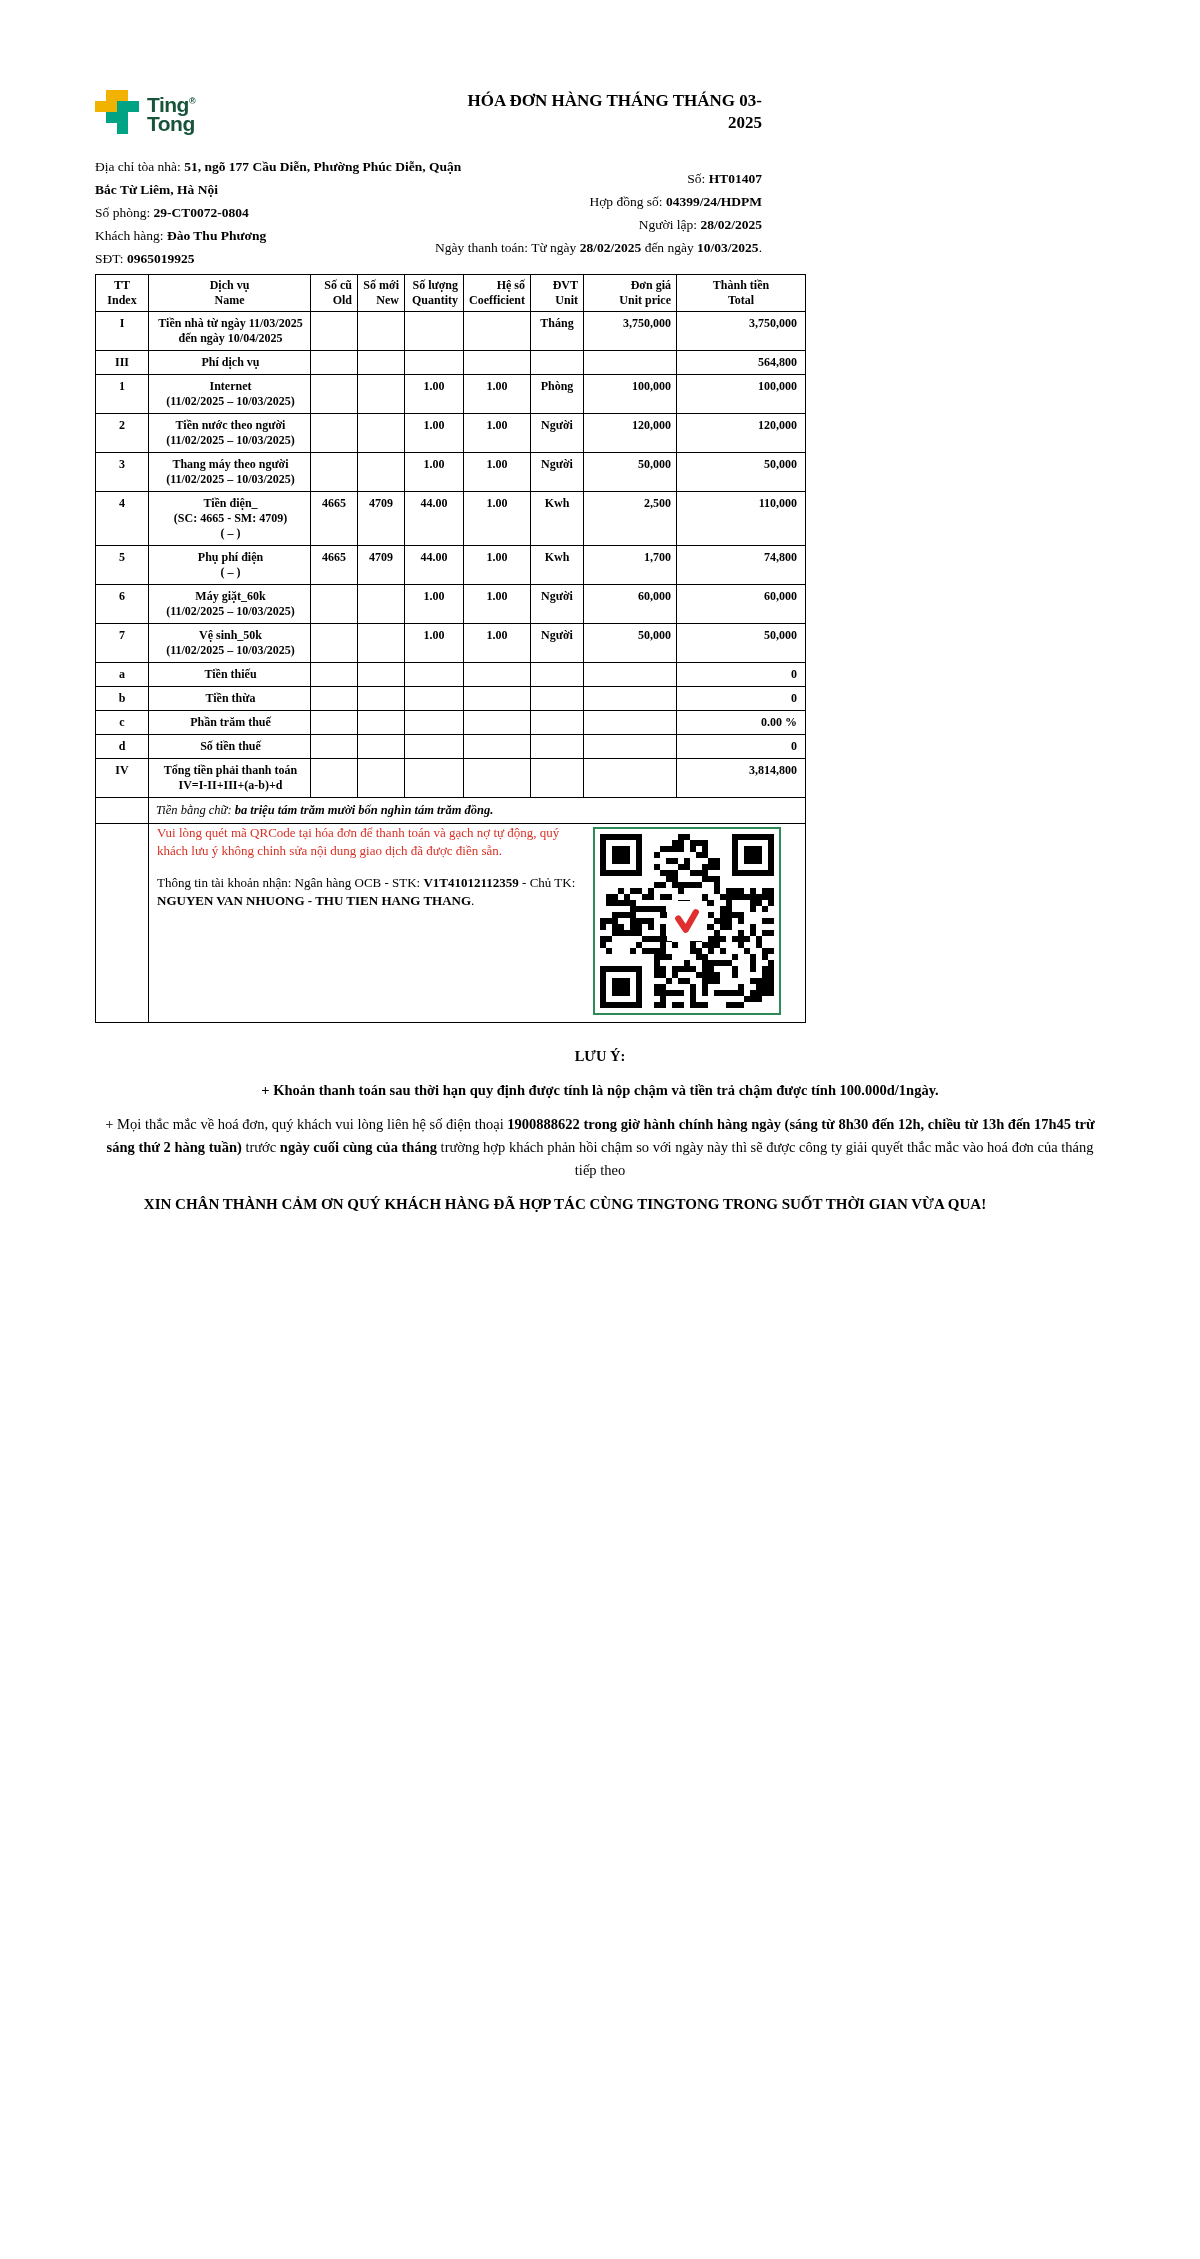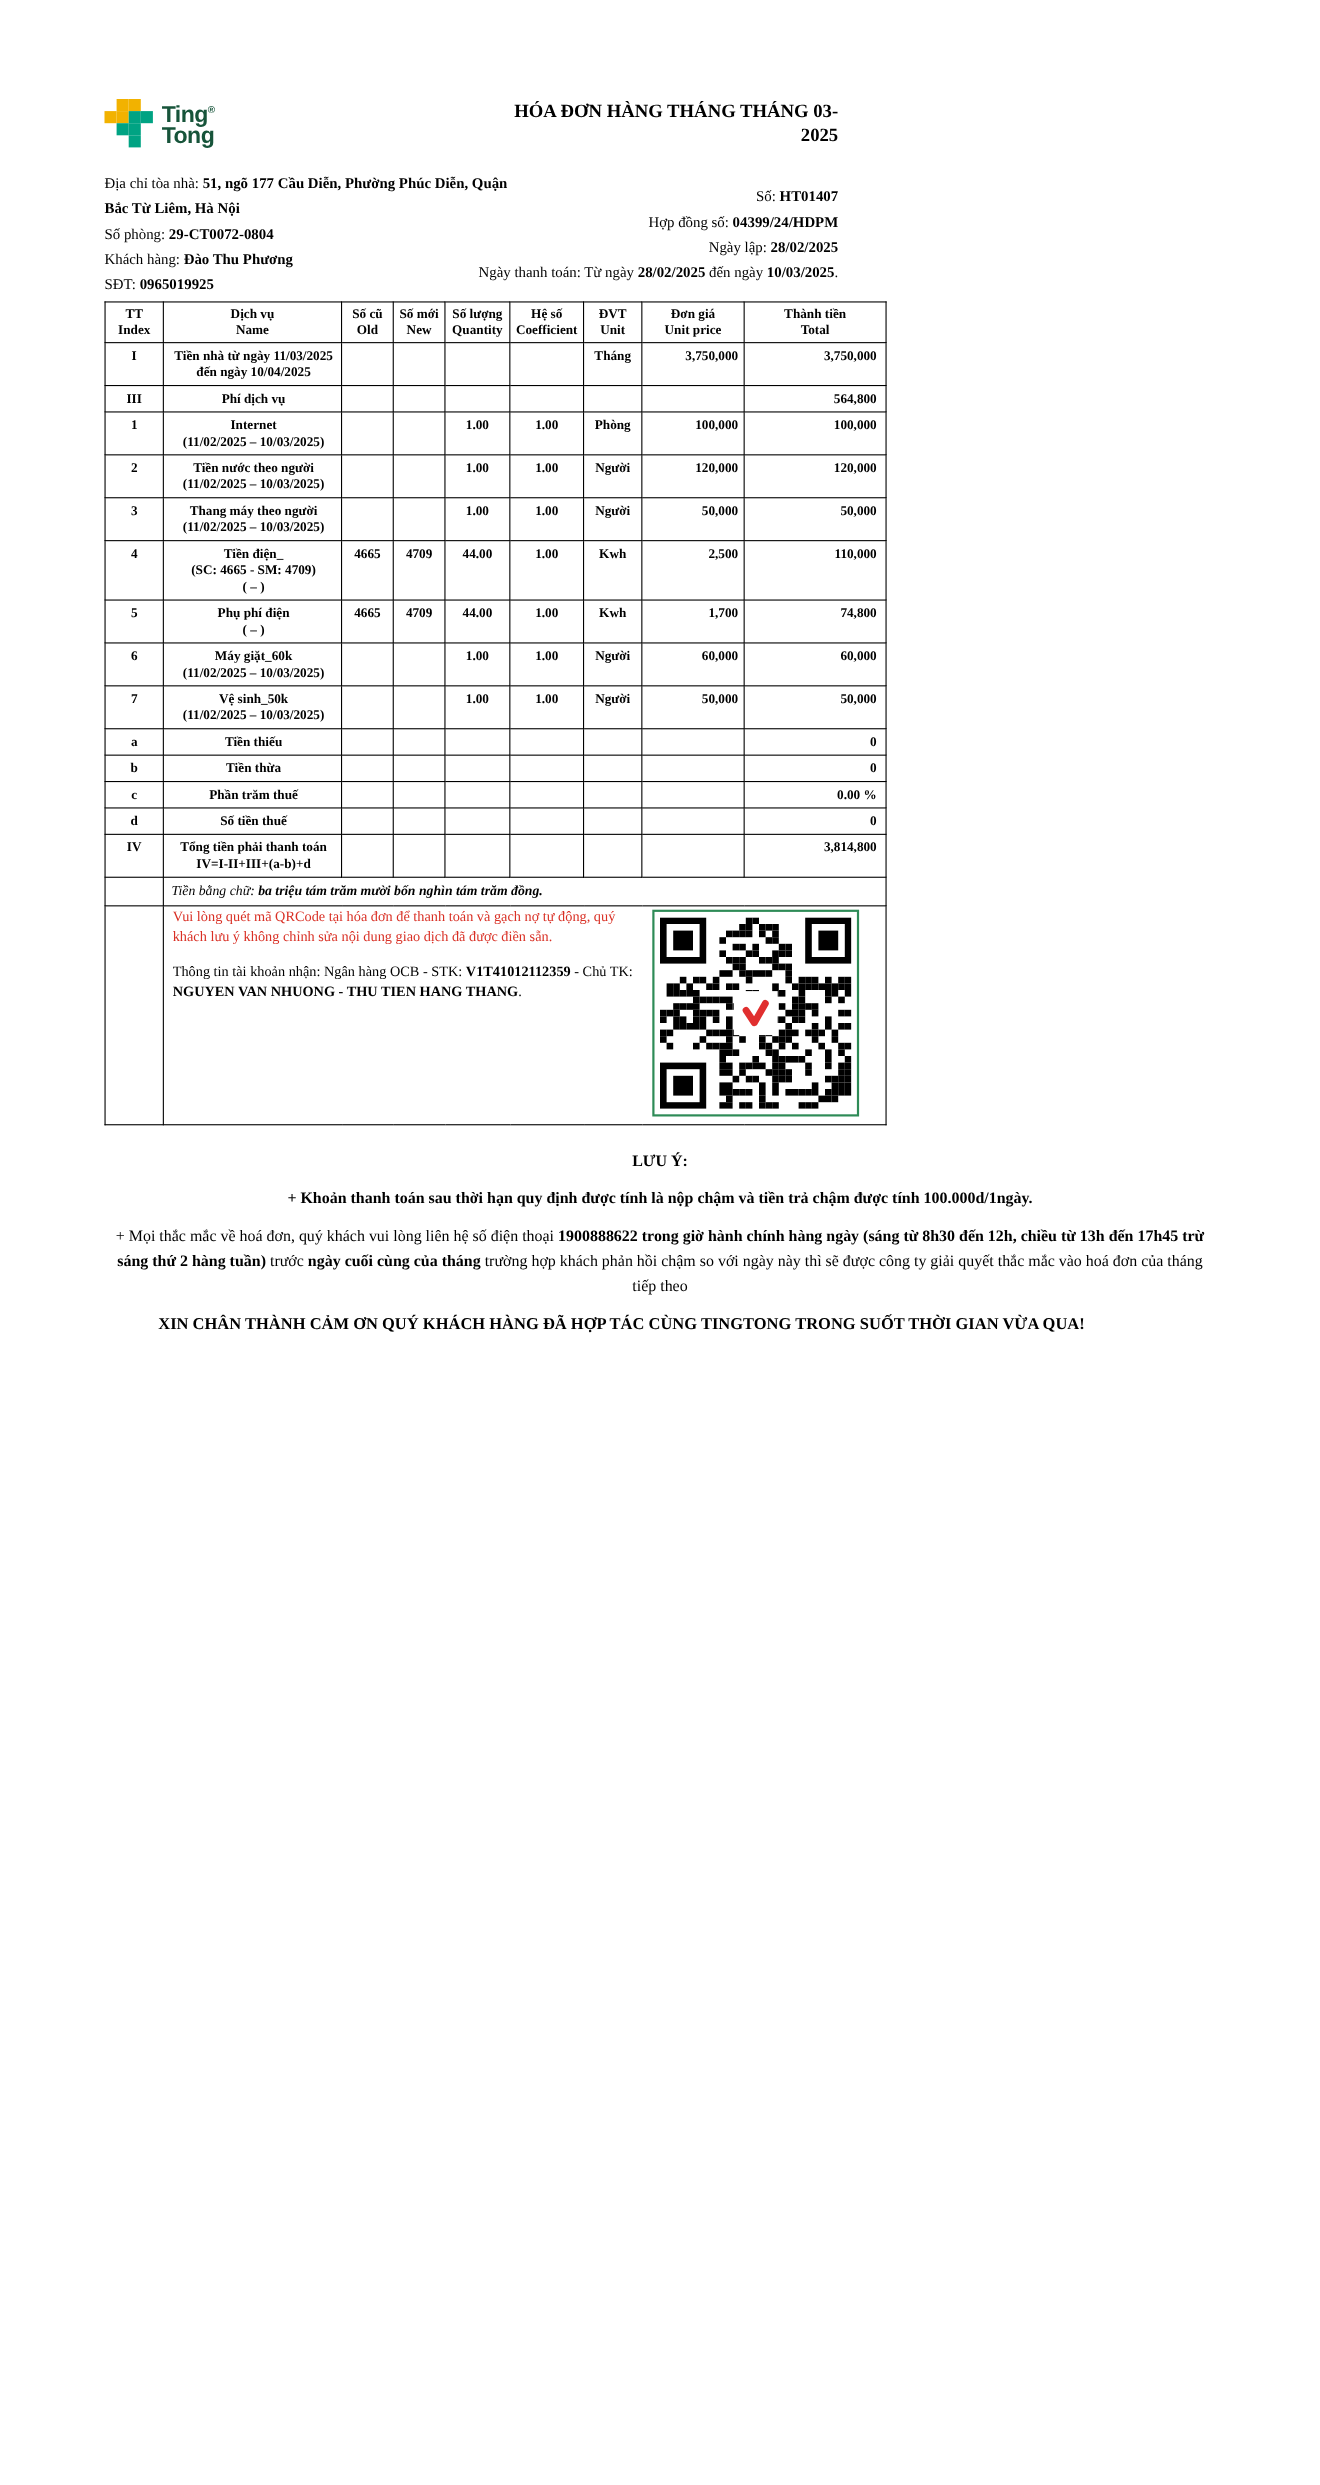--- a/index.html
+++ b/index.html
@@ -34,21 +34,21 @@
   
   .info{position:relative;margin-top:5px;font-size:13.5px;line-height:23px;}
   .info-left{width:430px;}
   .info-right{position:absolute;top:12px;right:343px;text-align:right;width:420px;}
   .info b{font-weight:bold;}
 
   
   .invoice-table{border-collapse:collapse;table-layout:fixed;width:710px;margin-top:4px;
     font-size:12px;font-weight:bold;line-height:15px;}
   .invoice-table th,.invoice-table td{border:1px solid #000;padding:4px 5px;vertical-align:top;}
-  .invoice-table thead th{text-align:center;padding:3px 5px;vertical-align:middle;}
+  .invoice-table thead th{text-align:right;padding:3px 5px;vertical-align:middle;}
   .invoice-table thead th.col0,.invoice-table thead th.col1,.invoice-table thead th.col8{text-align:center;}
   col.c0{width:53px;}col.c1{width:162px;}col.c2{width:47px;}col.c3{width:47px;}
   col.c4{width:59px;}col.c5{width:67px;}col.c6{width:53px;}col.c7{width:93px;}col.c8{width:129px;}
   td.col0{text-align:center;}
   td.col1{text-align:center;padding-left:7px;}
   td.col2,td.col3,td.col4,td.col5,td.col6{text-align:center;}
   td.col7{text-align:right;padding-right:5px;}
   td.col8{text-align:right;padding-right:8px;}
   td.words-cell{font-weight:normal;font-style:italic;padding:5px 7px;font-size:12.5px;}
   td.words-cell b{font-weight:bold;}
@@ -114,21 +114,21 @@
       </div>
     </div>
     <div class="info-right">
       <div>
         <span>Số: </span><b>HT01407</b>
       </div>
       <div>
         <span>Hợp đồng số: </span><b>04399/24/HDPM</b>
       </div>
       <div>
-        <span>Ngày lập: </span><b>28/02/2025</b>
+        <span>Người lập: </span><b>28/02/2025</b>
       </div>
       <div>
         <span>Ngày thanh toán: Từ ngày </span><b>28/02/2025</b><span> đến ngày </span><b>10/03/2025</b><span>.</span>
       </div>
     </div>
   </div>
 
   <table class="invoice-table">
     <colgroup>
       <col class="c0">

